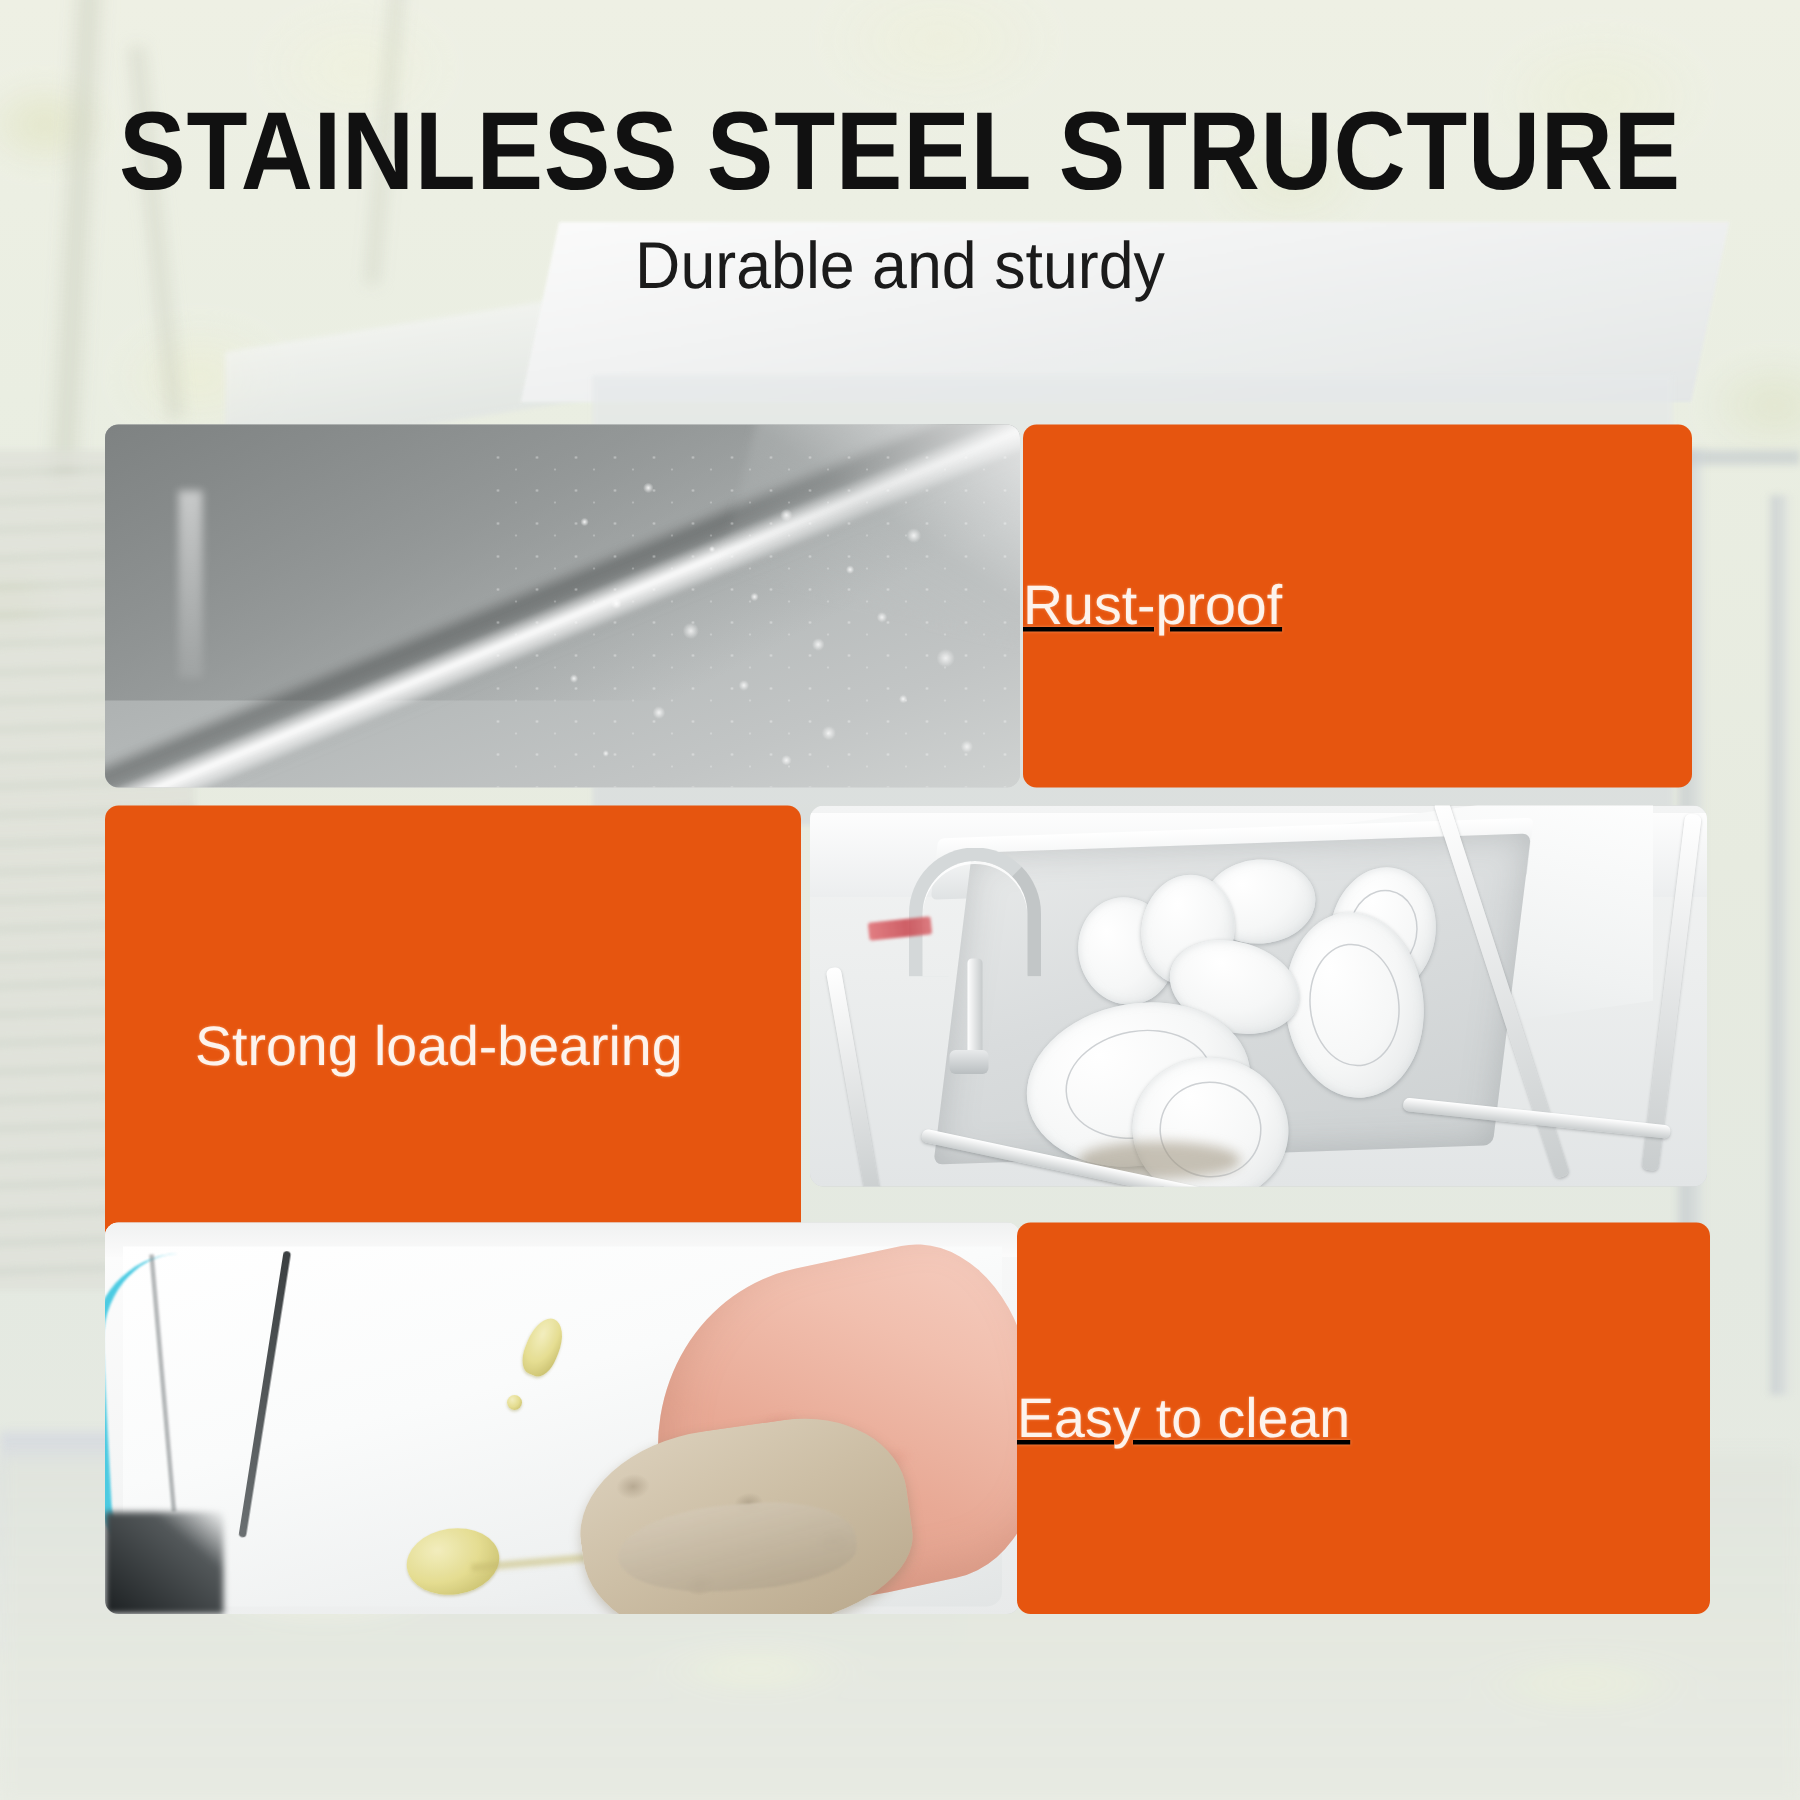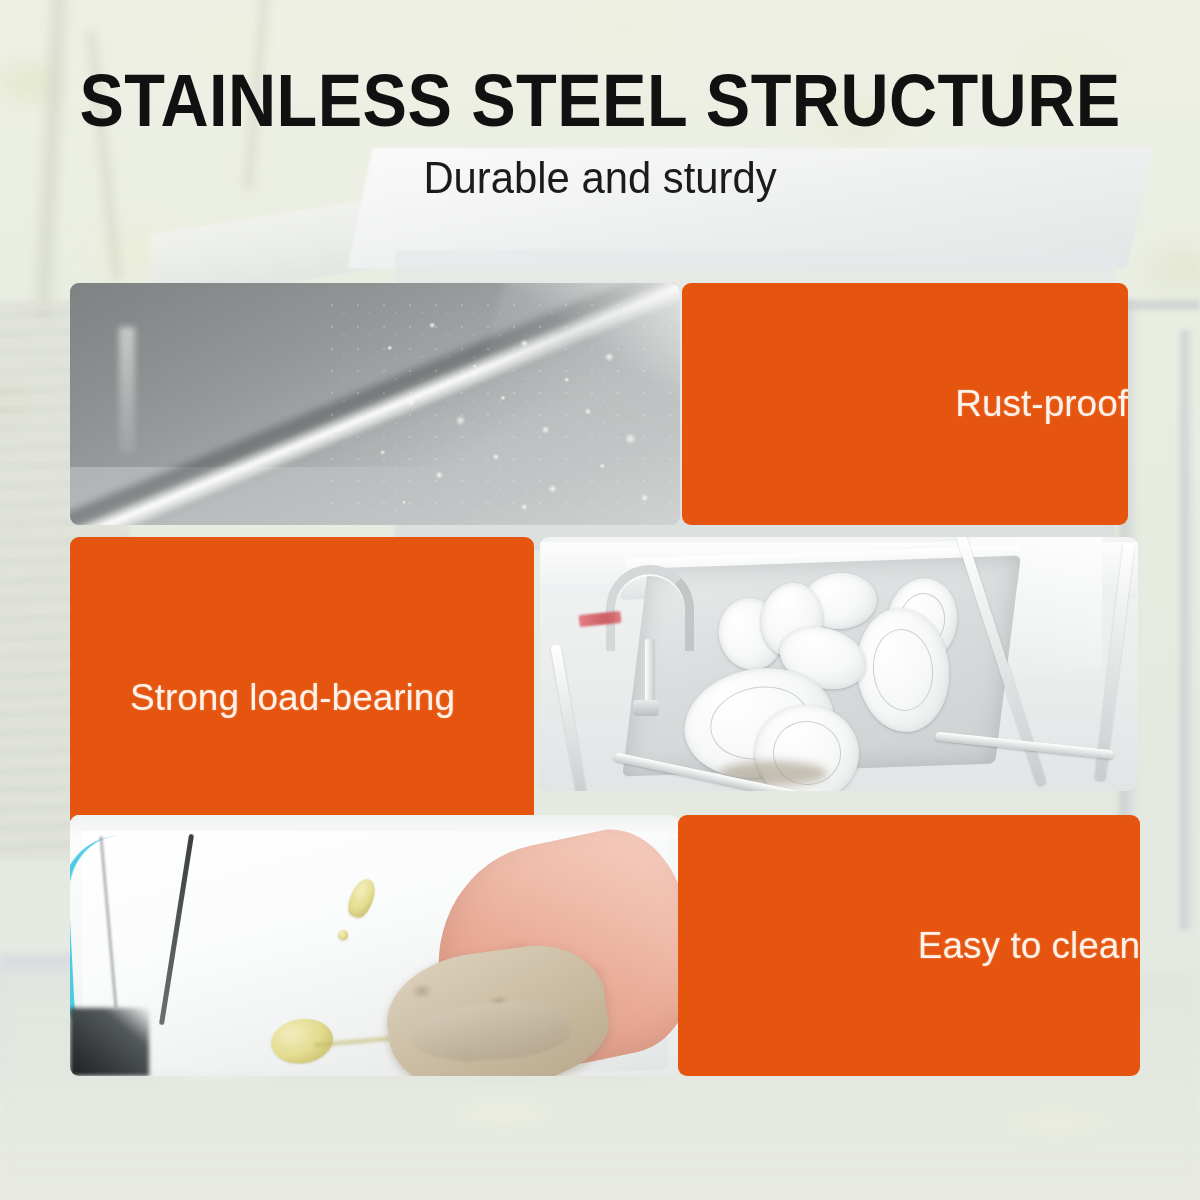--- a/index.html
+++ b/index.html
@@ -171,21 +171,21 @@
     position: absolute;
     border-radius: 9px;
     overflow: hidden;
   }
 
   .panel.orange {
     background: #e6550f;
     display: flex;
     align-items: center;
   }
-  .panel.orange.center { justify-content: flex-end; }
+  .panel.orange.center { justify-content: flex-start; text-decoration: underline; }
   .panel.orange.left   { justify-content: flex-start; padding-left: 60px; }
 
   .feature-label {
     font-family: "Liberation Sans", sans-serif;
     font-weight: 400;
     font-size: 37px;
     line-height: 44px;
     color: #fdf3ec;
     white-space: nowrap;
     text-shadow: 0 0 2px rgba(255,200,160,.5);

